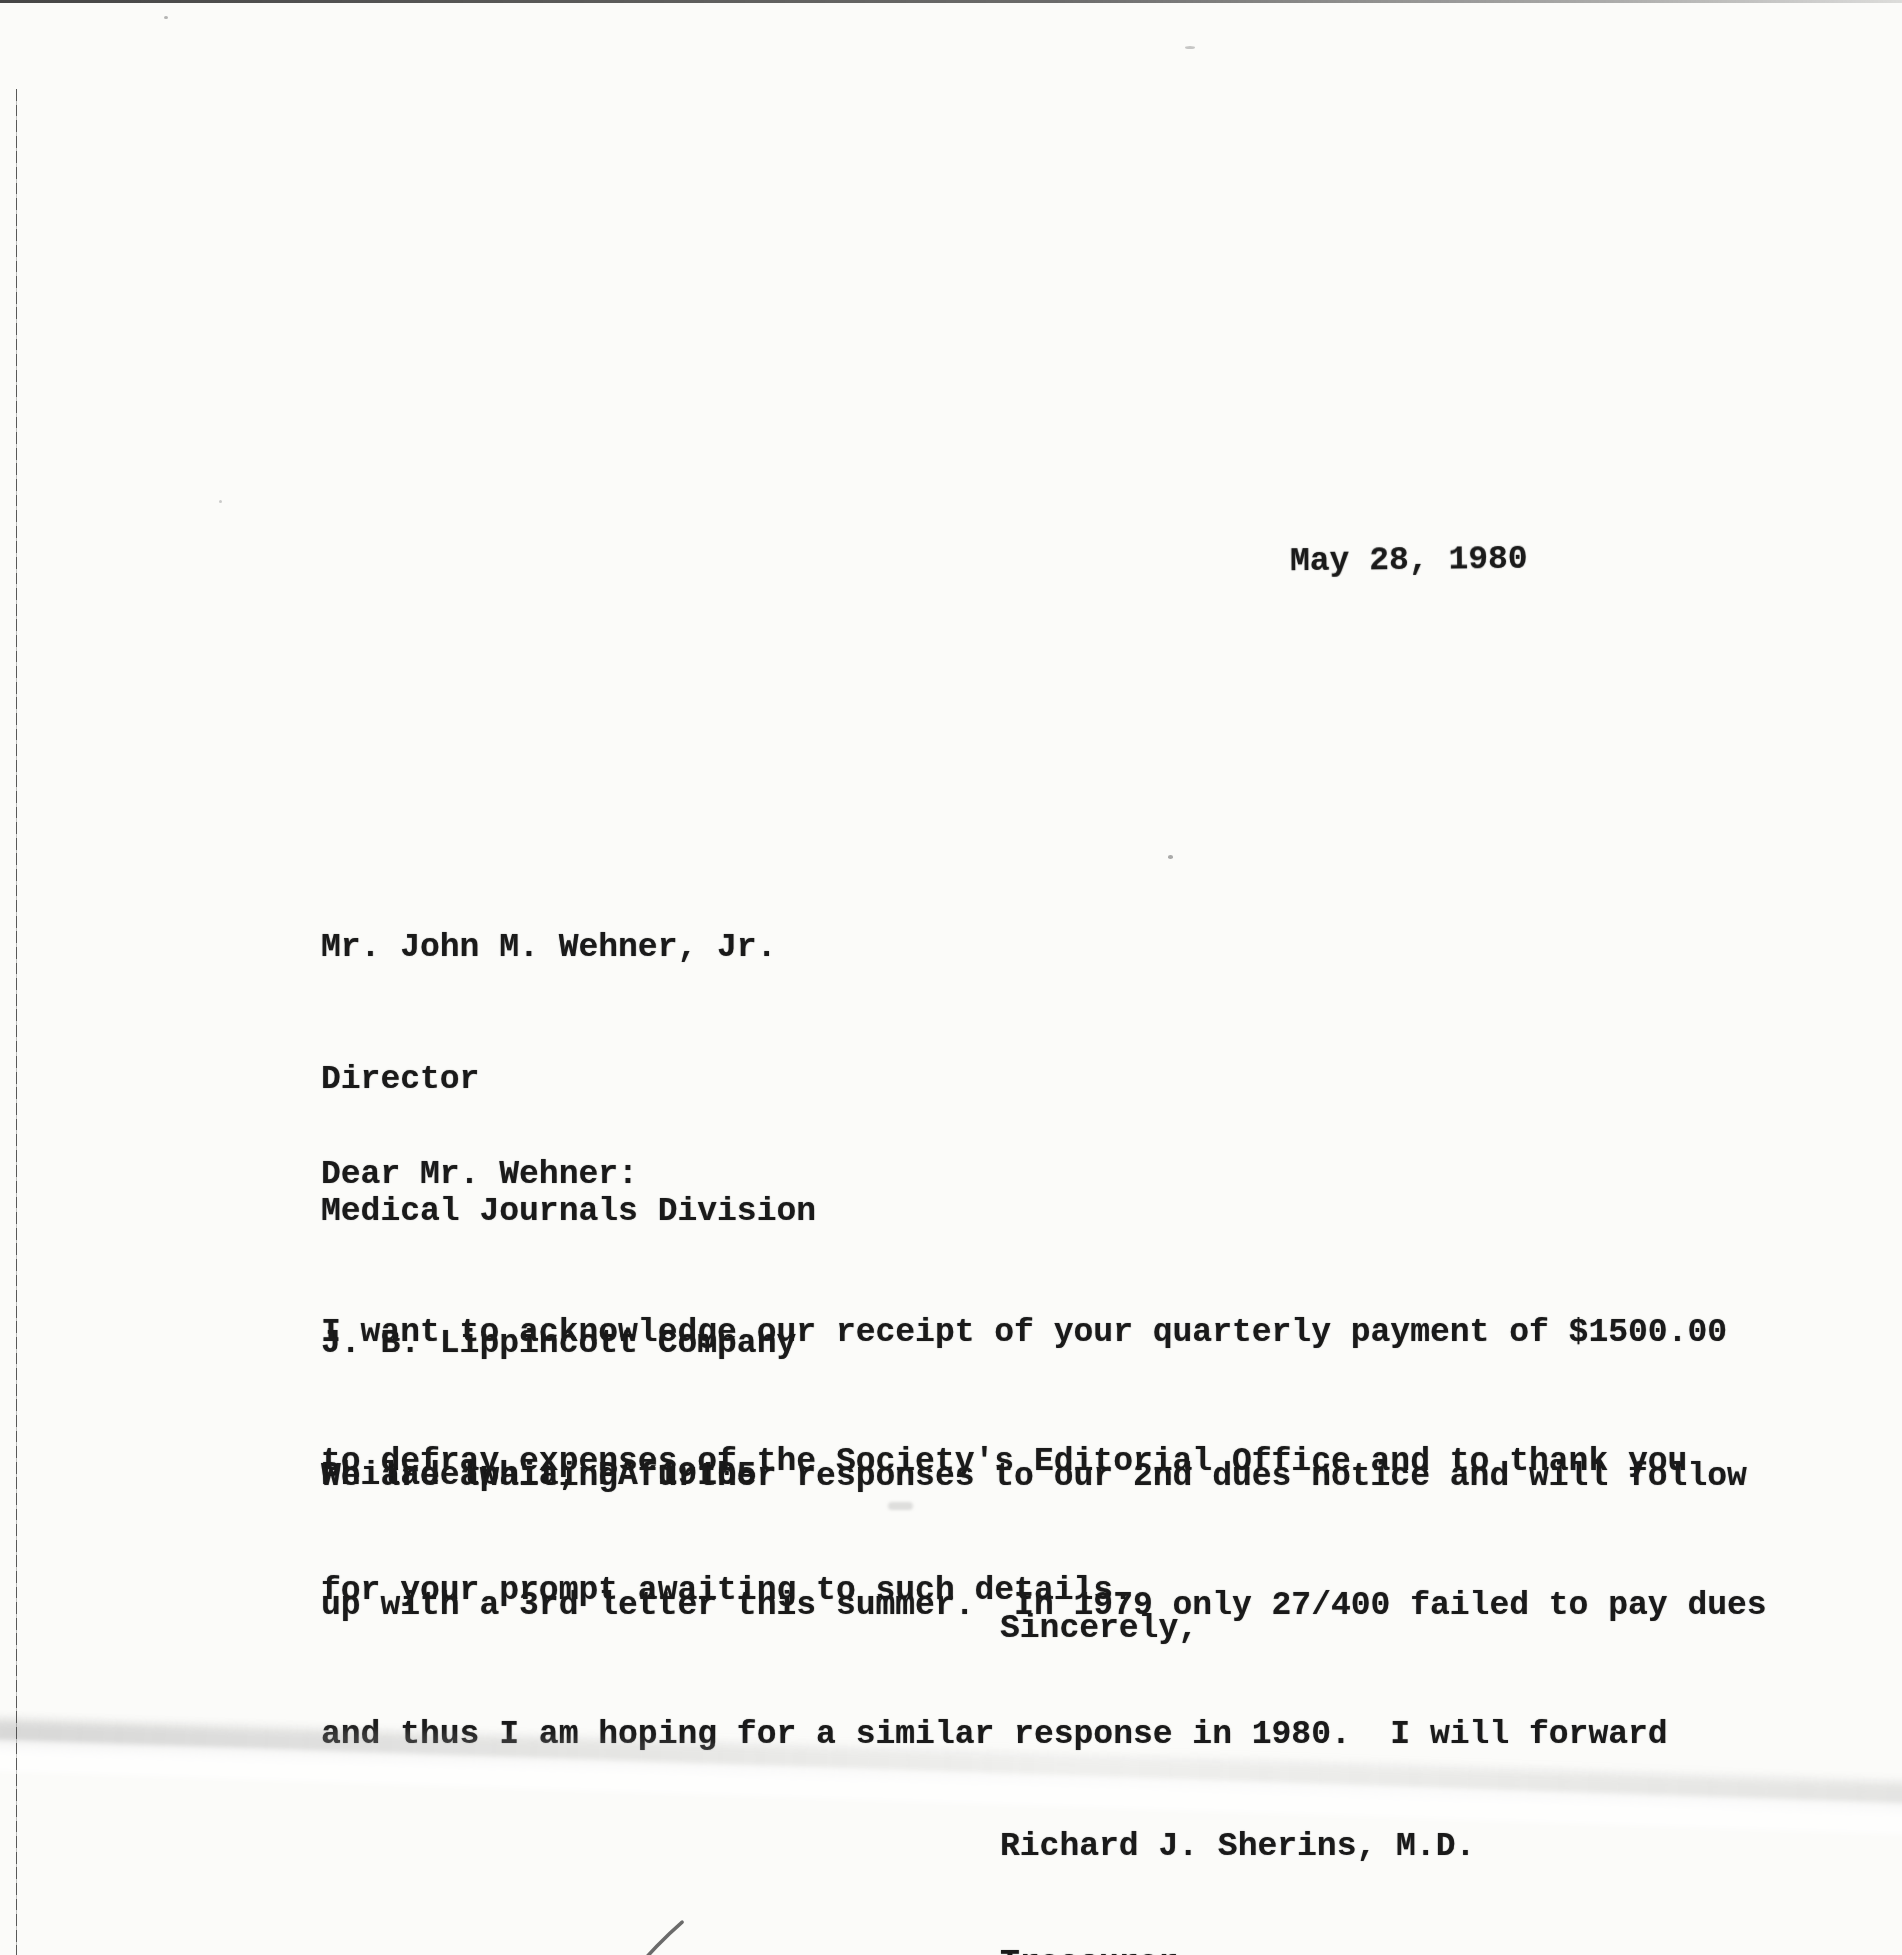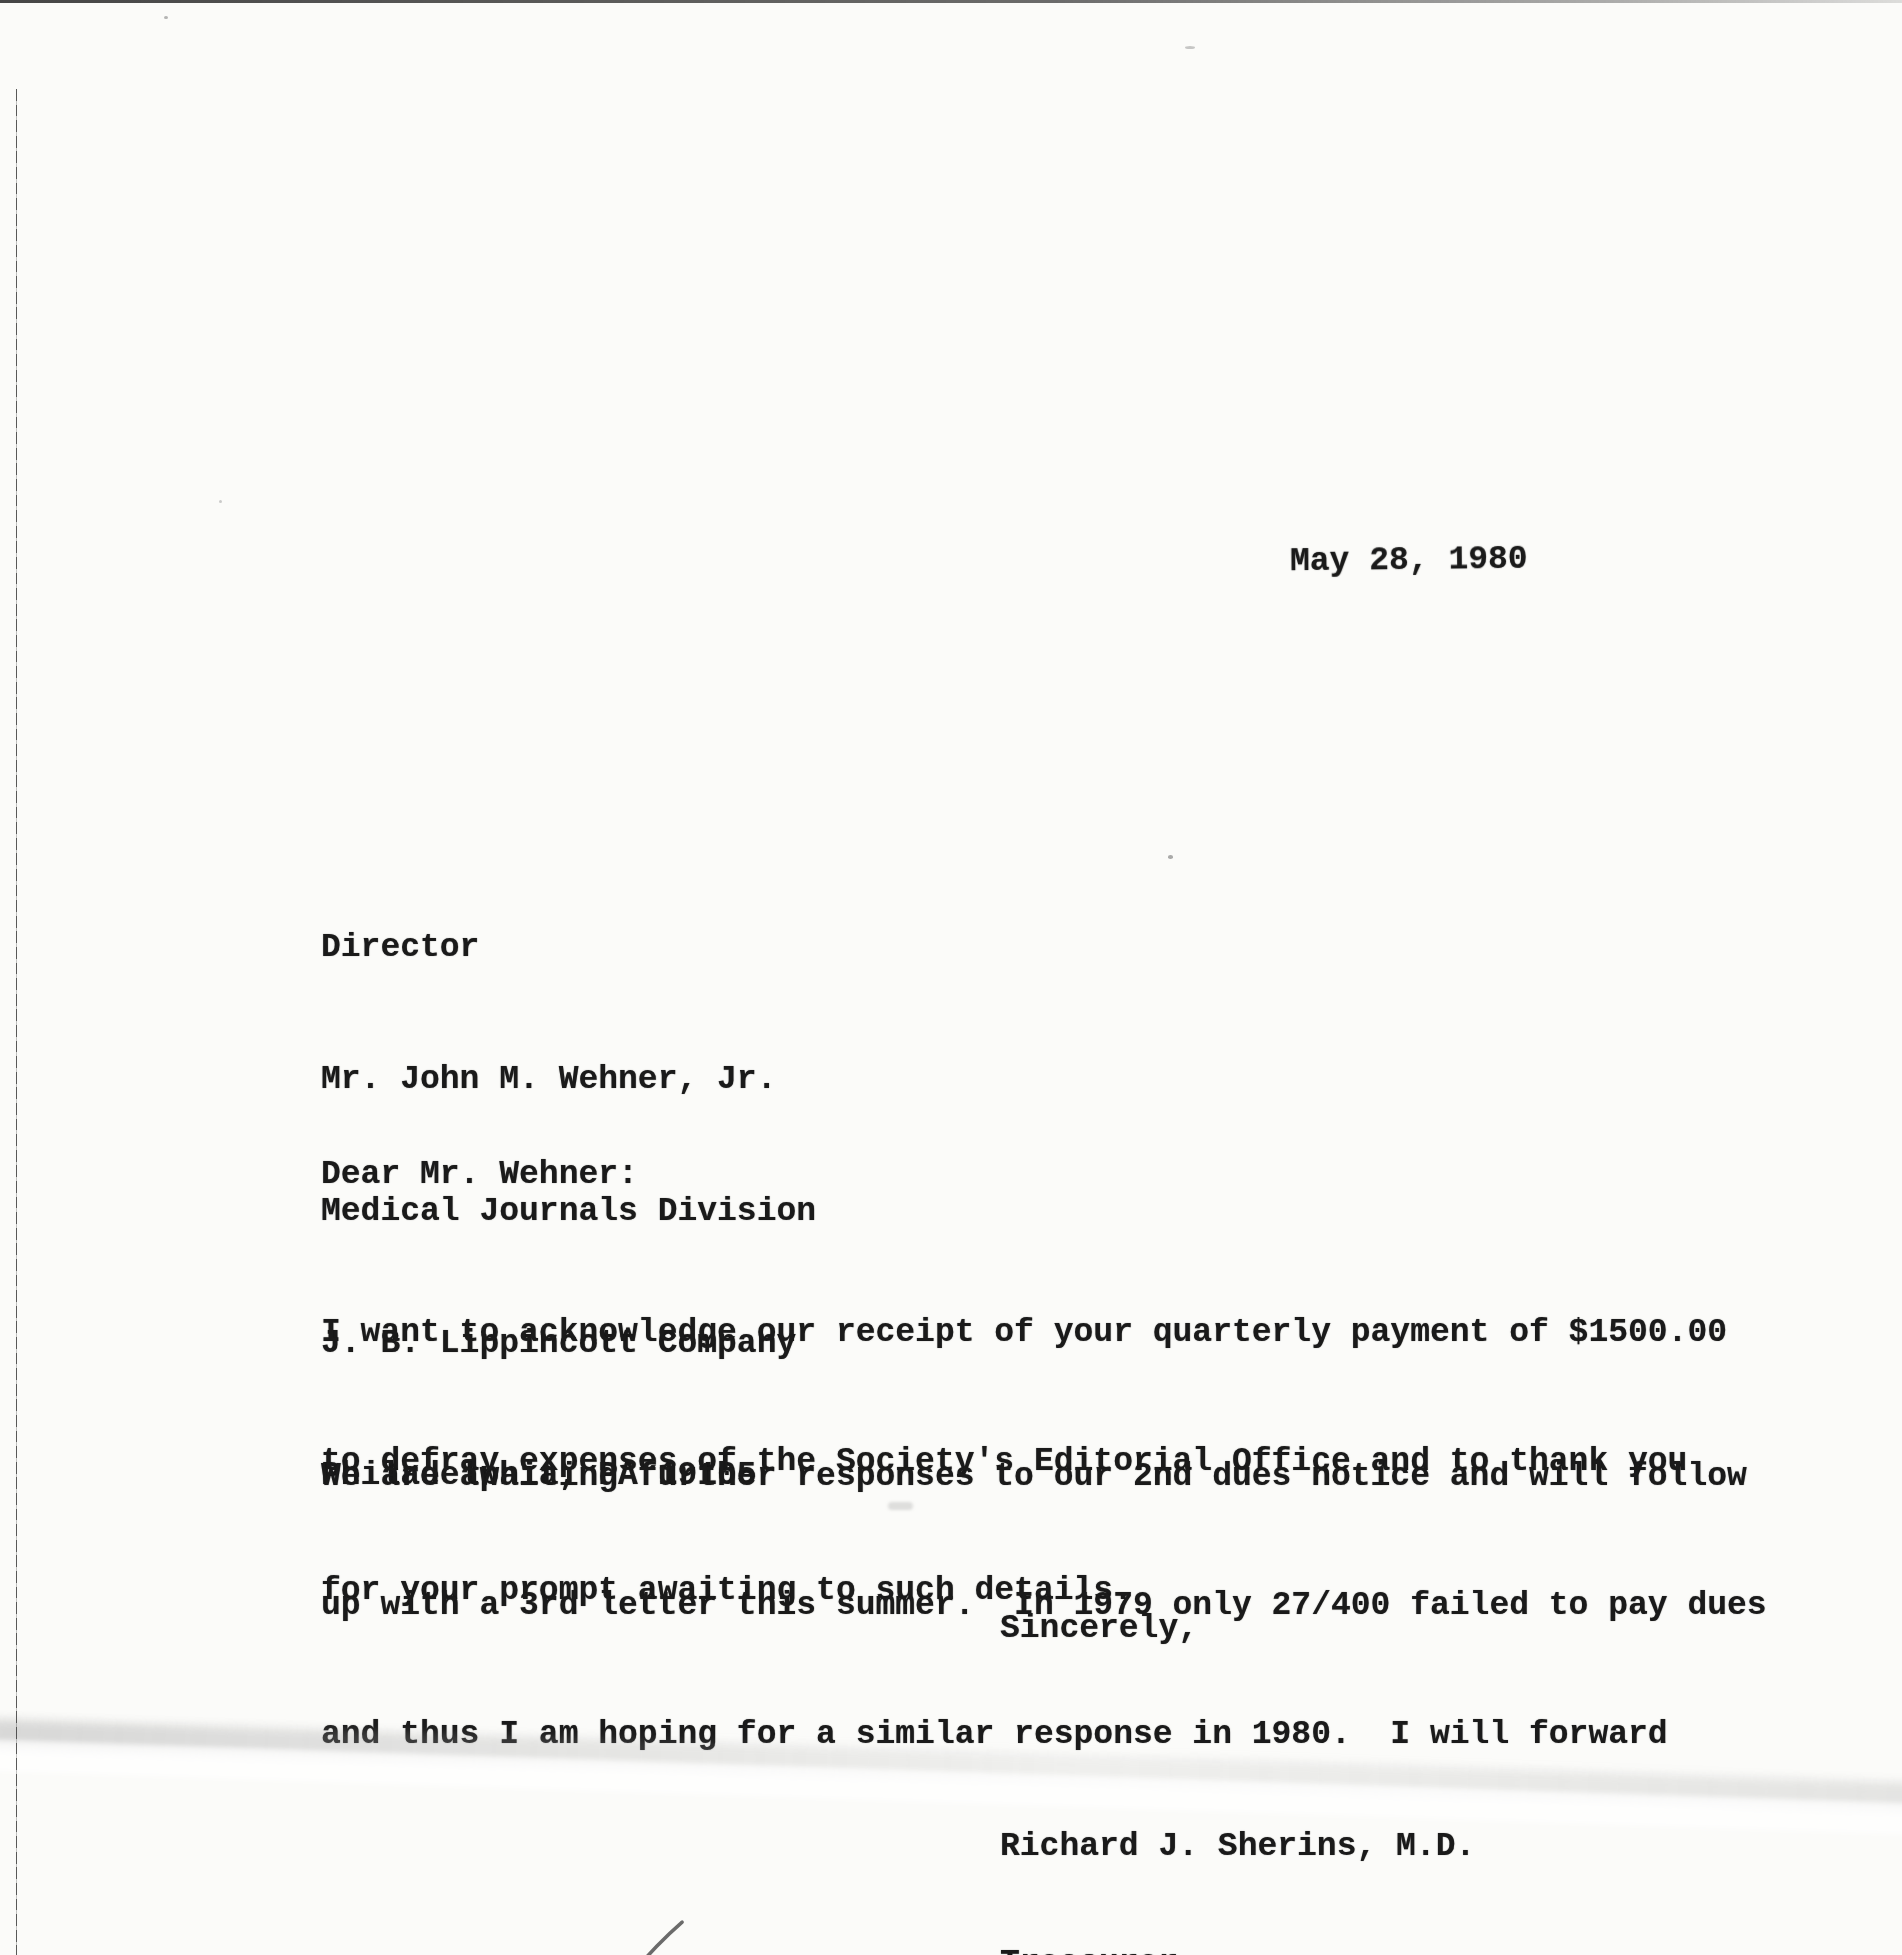--- a/index.html
+++ b/index.html
@@ -79,22 +79,22 @@
   }
 </style>
 </head>
 <body>
 
 <div class="page">
 
   <div class="typed date">May 28, 1980</div>
 
   <div class="typed addr">
+    <div>Mr. John M. Wehner, Jr.</div>
     <div>Director</div>
-    <div>Mr. John M. Wehner, Jr.</div>
     <div>Medical Journals Division</div>
     <div>J. B. Lippincott Company</div>
     <div>Philadelphia, PA 19105</div>
   </div>
 
   <div class="typed salute">Dear Mr. Wehner:</div>
 
   <div class="typed para1">
     <div>I want to acknowledge our receipt of your quarterly payment of $1500.00</div>
     <div>to defray expenses of the Society's Editorial Office and to thank you</div>

